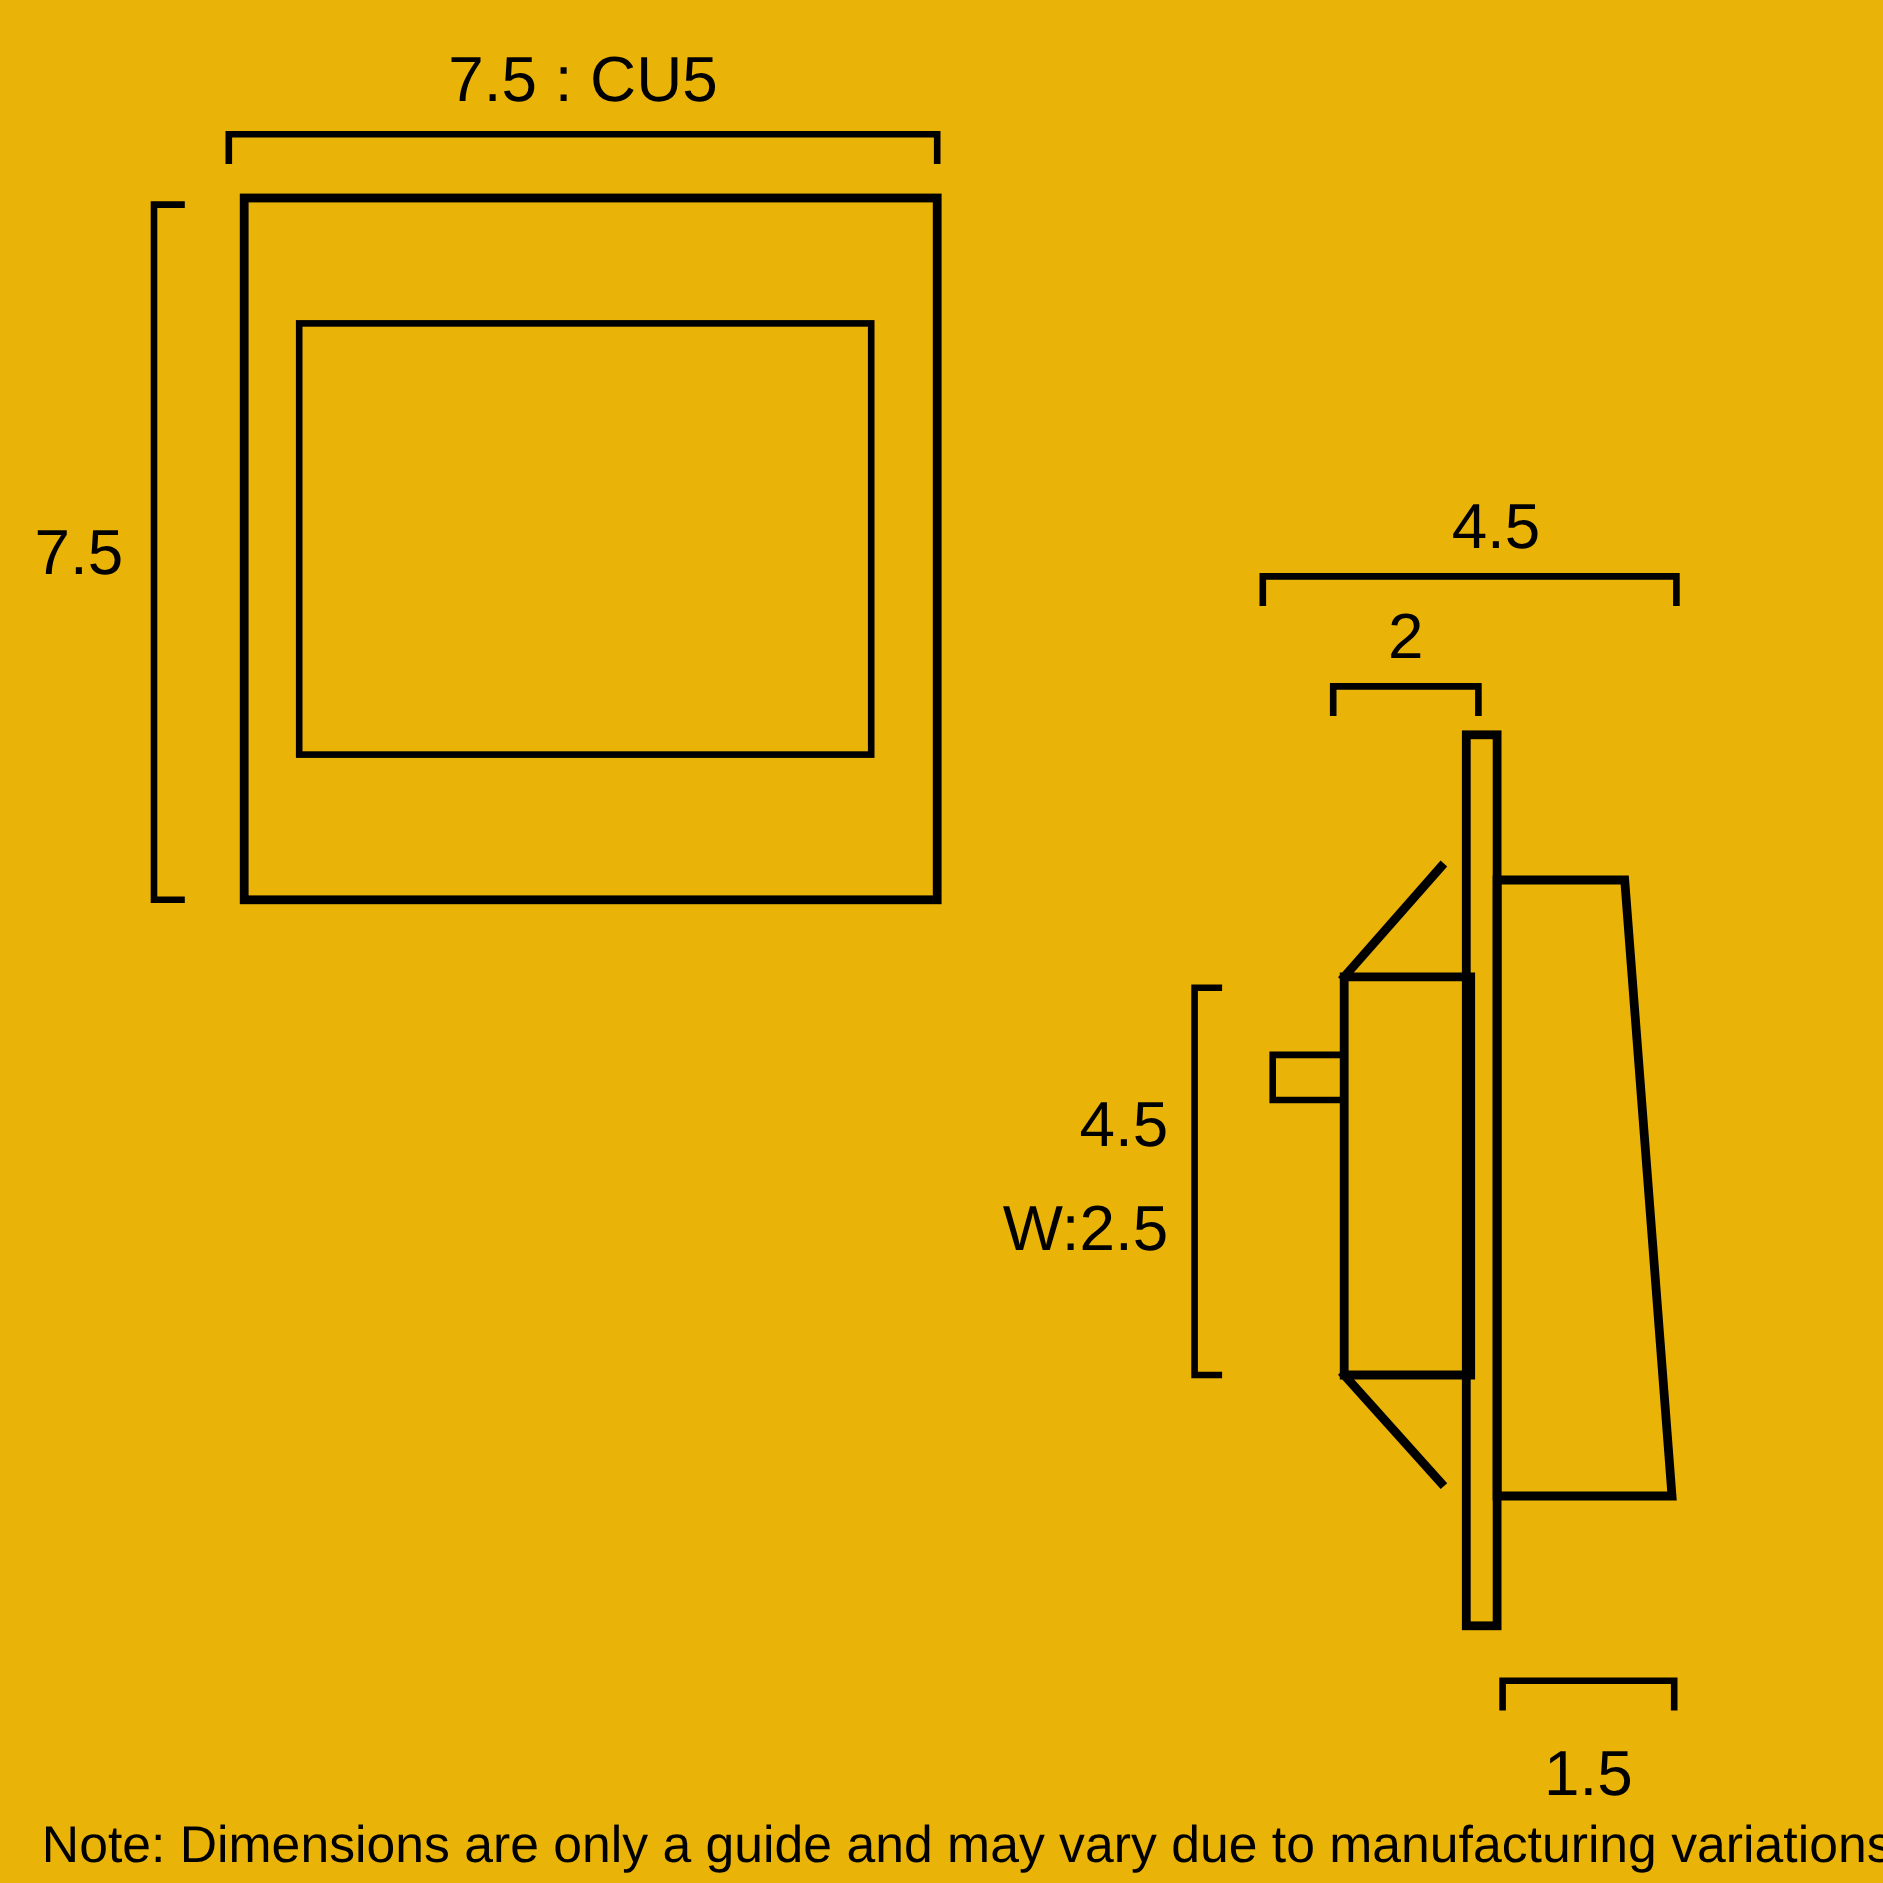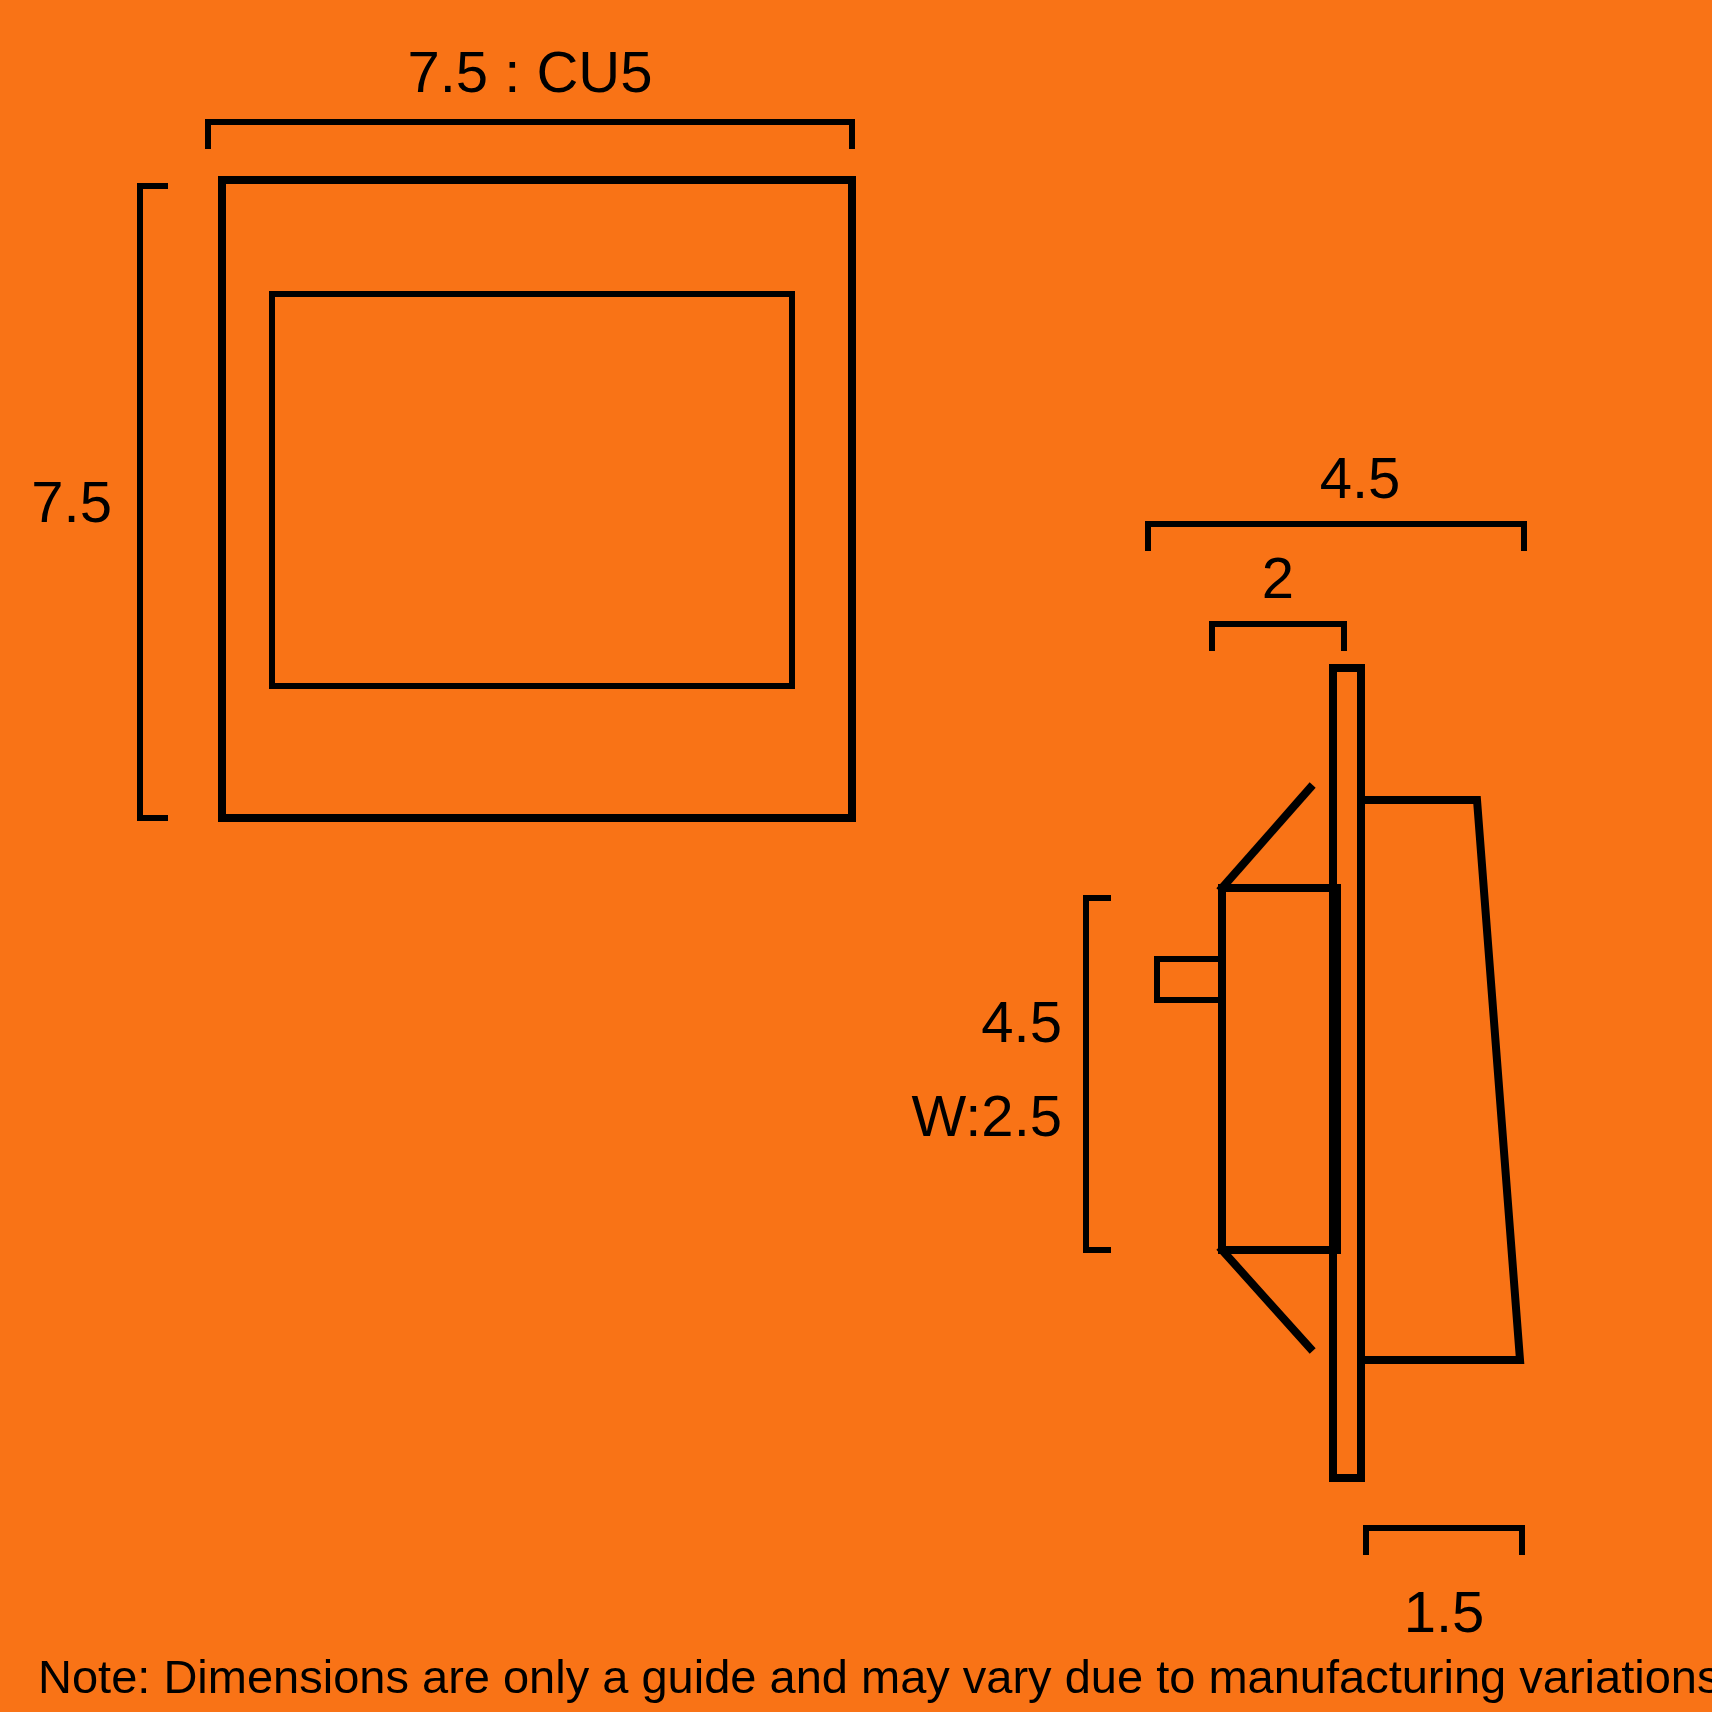--- a/index.html
+++ b/index.html
@@ -11,21 +11,21 @@
     width: 1712px;
     height: 1712px;
     font-family: "Liberation Sans", sans-serif;
     color: #000000;
     overflow: hidden;
   }
   #drawing-root {
     position: relative;
     width: 1712px;
     height: 1712px;
-    background: #f97316;
+    background: #eab308;
   }
   svg.tech-drawing {
     display: block;
     width: 1712px;
     height: 1712px;
   }
   .dim-text {
     font-family: "Liberation Sans", sans-serif;
     font-size: 58px;
     fill: #000000;

